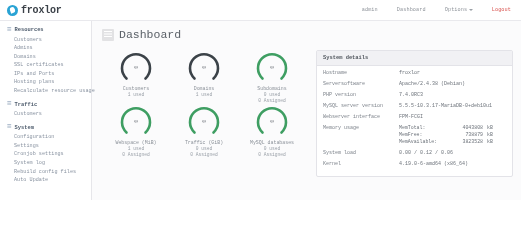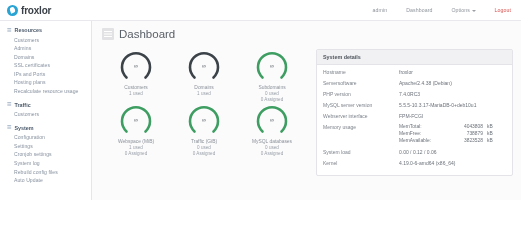--- a/index.html
+++ b/index.html
@@ -2,21 +2,21 @@
 <html><head>
 <meta charset="utf-8">
 <style>
   * { box-sizing: border-box; margin: 0; padding: 0; }
   html, body {
     width: 521px; height: 200px;
     background: #ffffff;
     font-family: "Liberation Sans", sans-serif;
     overflow: hidden;
   }
-  #app { position: relative; width: 521px; height: 200px; background: #fbfbfc; }
+  #app { position: relative; width: 521px; height: 200px; background: #fbfbfc; font-family: Liberation Mono, monospace; }
 
   
   .topbar {
     position: absolute; top: 0; left: 0; width: 521px; height: 21px;
     background: #ffffff;
     border-bottom: 1px solid #e9e9ed;
     display: flex; align-items: center;
   }
   .brand { display: flex; align-items: center; gap: 3px; padding-left: 7px; width: 92px; }
   .brand-logo {

